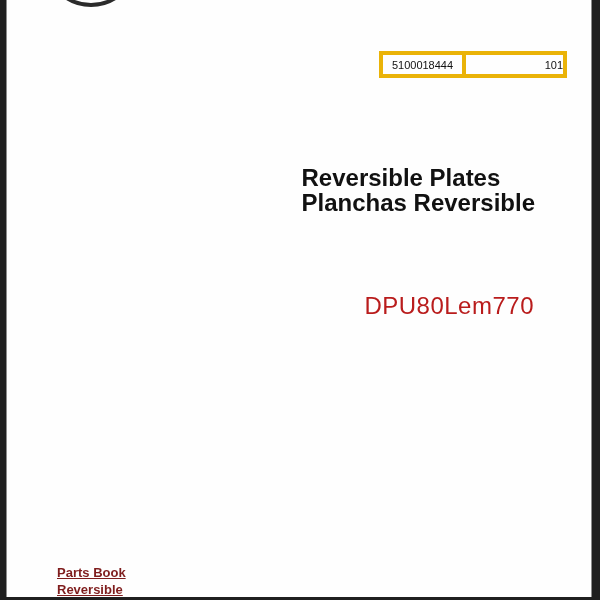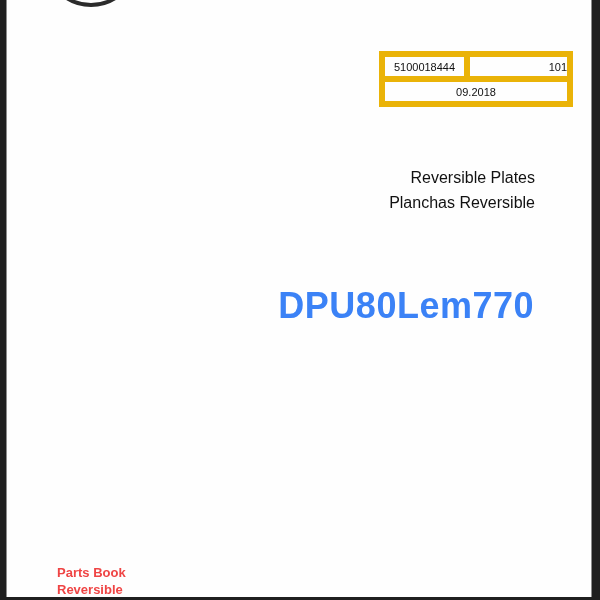--- a/index.html
+++ b/index.html
@@ -53,78 +53,76 @@
   }
   table.info-table {
     position: absolute;
     left: 372px;  
     top: 51px;
     width: 178px;
     border-collapse: collapse;
     table-layout: fixed;
   }
   table.info-table td {
-    border: 6px solid #eab308;
+    border: 4px solid #eab308;
     height: 19px;
     text-align: center;
     vertical-align: middle;
     font-size: 11px;
     font-weight: 400;
     color: #111111;
     padding: 0;
   }
   .titles {
     position: absolute;
     right: 56px;  
     top: 165px;
-    text-align: right;
-    font-size: 16px;
-    font-weight: 400;
+    text-align: left;
+    font-size: 24px;
+    font-weight: 700;
     line-height: 25px;
     white-space: nowrap;
     color: #111111;
   }
   .model {
     position: absolute;
     right: 57px;
     top: 288px;
-    font-size: 36px;
-    font-weight: 700;
+    font-size: 24px;
+    font-weight: 400;
     line-height: 36px;
     white-space: nowrap;
     letter-spacing: 0.5px;
-    color: #3b82f6;
+    color: #b91c1c;
   }
   .footer {
     position: absolute;
     left: 50px;   
     top: 564px;
     font-size: 13px;
     font-weight: 700;
     line-height: 17px;
-    color: #ef4444;
+    color: #7f1d1d;
+    text-decoration: underline;
   }
 </style>
 </head>
 <body>
 
 <div>
 
   <div class="page">
 
     <div class="logo-arc"></div>
 
     <table class="info-table">
       <tbody>
         <tr>
           <td style="width: 79px;">5100018444</td>
           <td style="width: 97px; text-align: right;">101</td>
-        </tr>
-        <tr>
-          <td colspan="2">09.2018</td>
         </tr>
       </tbody>
     </table>
 
     <div class="titles">
       <div>Reversible Plates</div>
       <div>Planchas Reversible</div>
     </div>
 
     <div class="model">DPU80Lem770</div>

